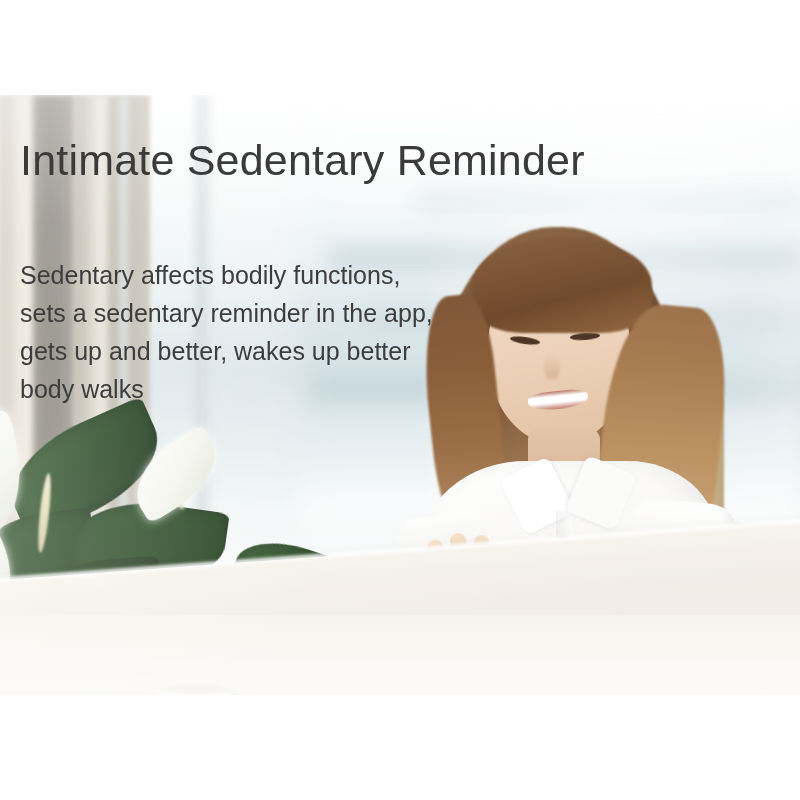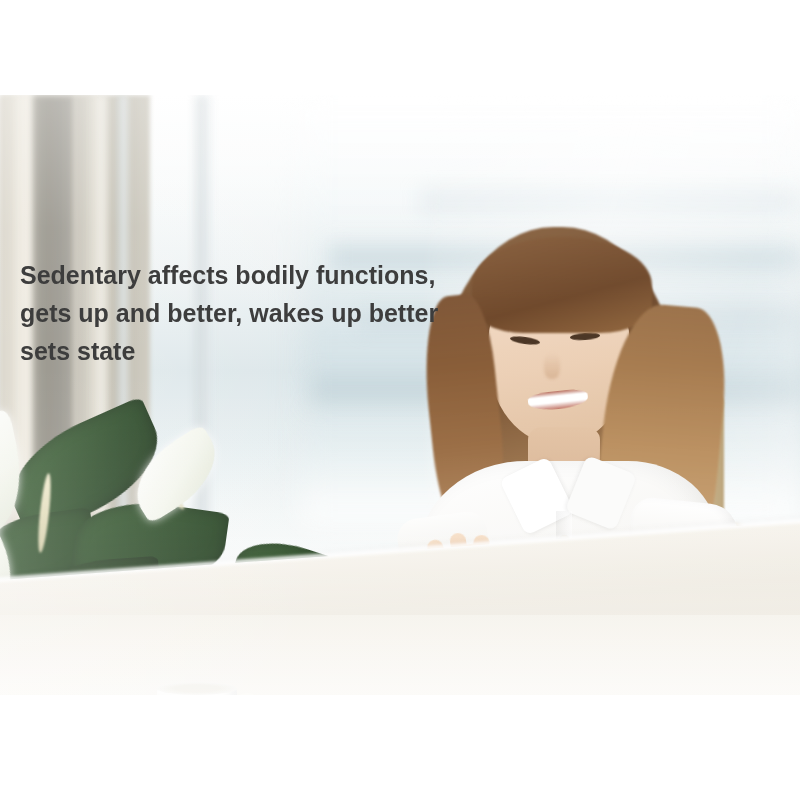--- a/index.html
+++ b/index.html
@@ -195,21 +195,21 @@
   .veil-l{position:absolute;left:0;top:0;width:340px;height:600px;pointer-events:none;
      background:linear-gradient(to right,rgba(255,255,255,.22),rgba(255,255,255,0));}
 
   
   .txt{position:absolute;left:0;top:0;width:800px;height:800px;pointer-events:none;}
   .title{position:absolute;left:20px;top:136px;font-size:43px;font-weight:400;
      color:#3b3b3b;letter-spacing:.2px;white-space:nowrap;}
   .subtitle{position:absolute;left:20px;top:196px;font-size:30px;font-weight:400;
      color:#3f3f3f;letter-spacing:.1px;white-space:nowrap;}
   .body{position:absolute;left:20px;top:256px;width:470px;font-size:25px;
-     line-height:38px;color:#3d3d3d;font-weight:700;}
+     line-height:38px;color:#3d3d3d;font-weight:400;}
   .body span{display:block;white-space:nowrap;}
 </style>
 </head>
 <body>
 
 <div id="banner">
 
   <div class="photo">
 
     <div class="outdoor"></div>
@@ -293,20 +293,22 @@
 
     <div class="cup"></div>
     <div class="cup-rim"></div>
     <div class="handle"></div>
 
     <div class="veil"></div>
     <div class="veil-l"></div>
   </div>
 
   <div class="txt">
+    <div class="title">Intimate Sedentary Reminder</div>
     <div class="body">
       <span>Sedentary affects bodily functions,</span>
+      <span>sets a sedentary reminder in the app,</span>
       <span>gets up and better, wakes up better</span>
-      <span>sets state</span>
+      <span>body walks</span>
     </div>
   </div>
 
 </div>
 
 </body></html>

